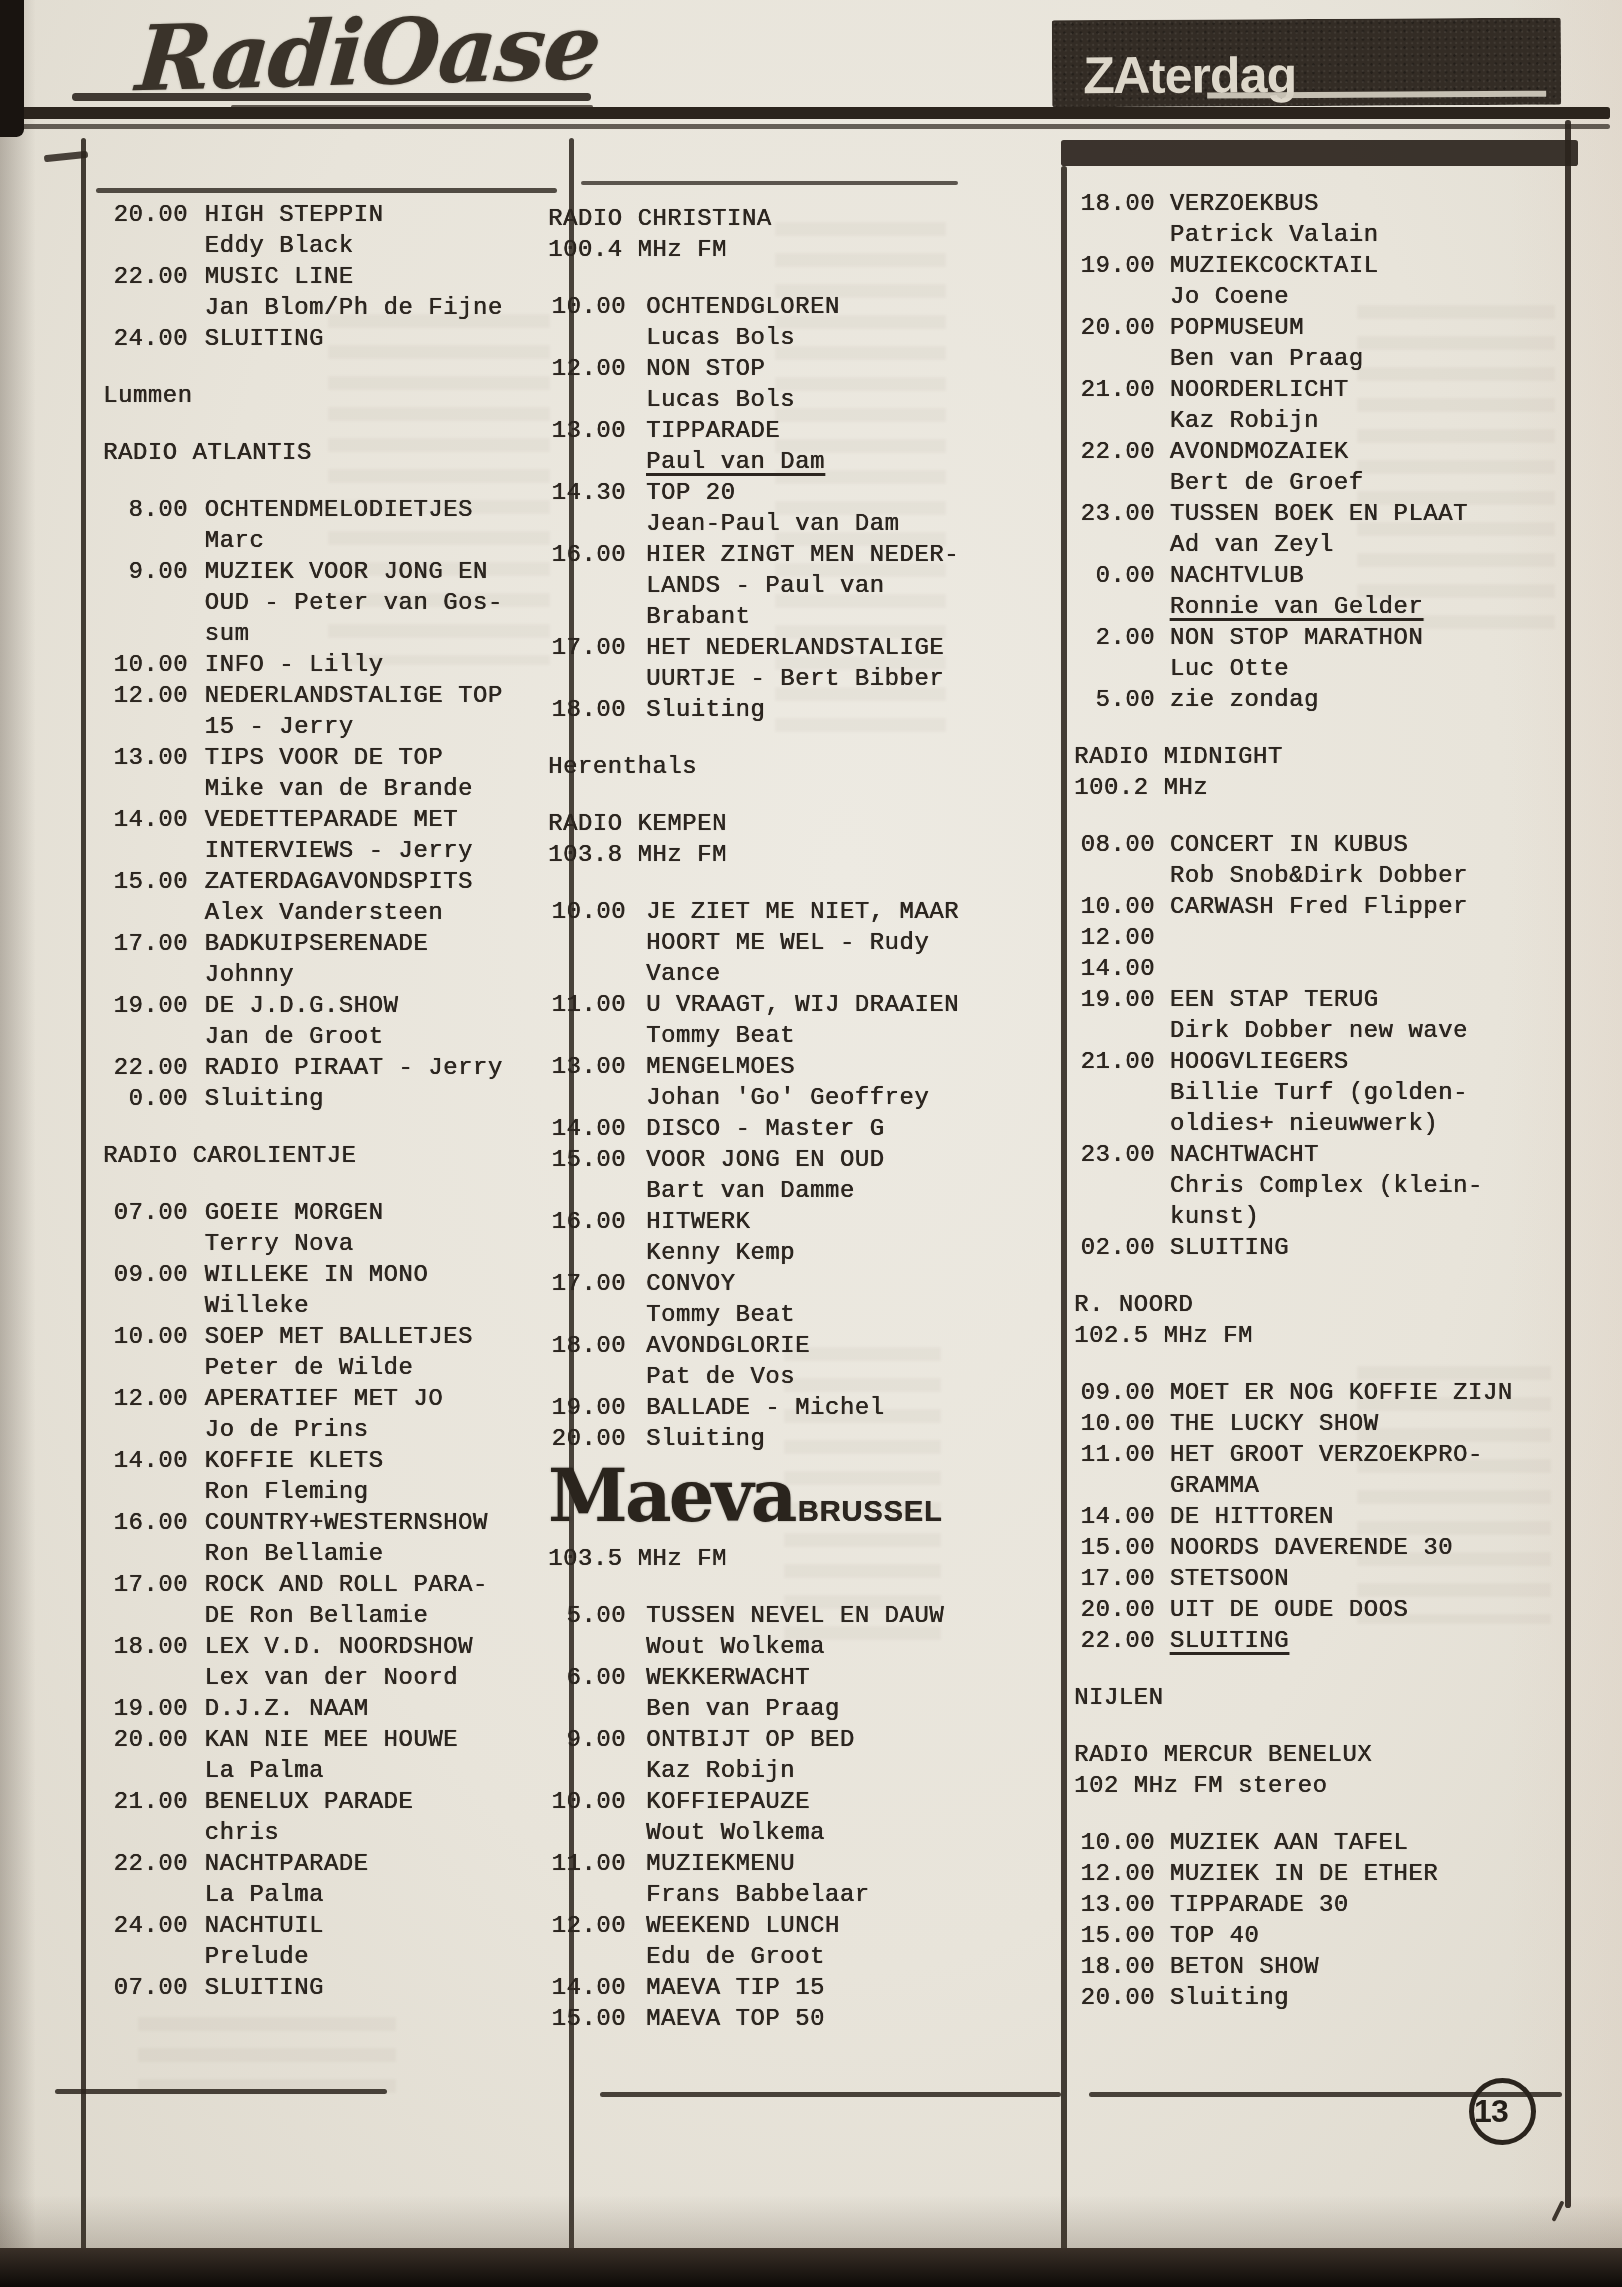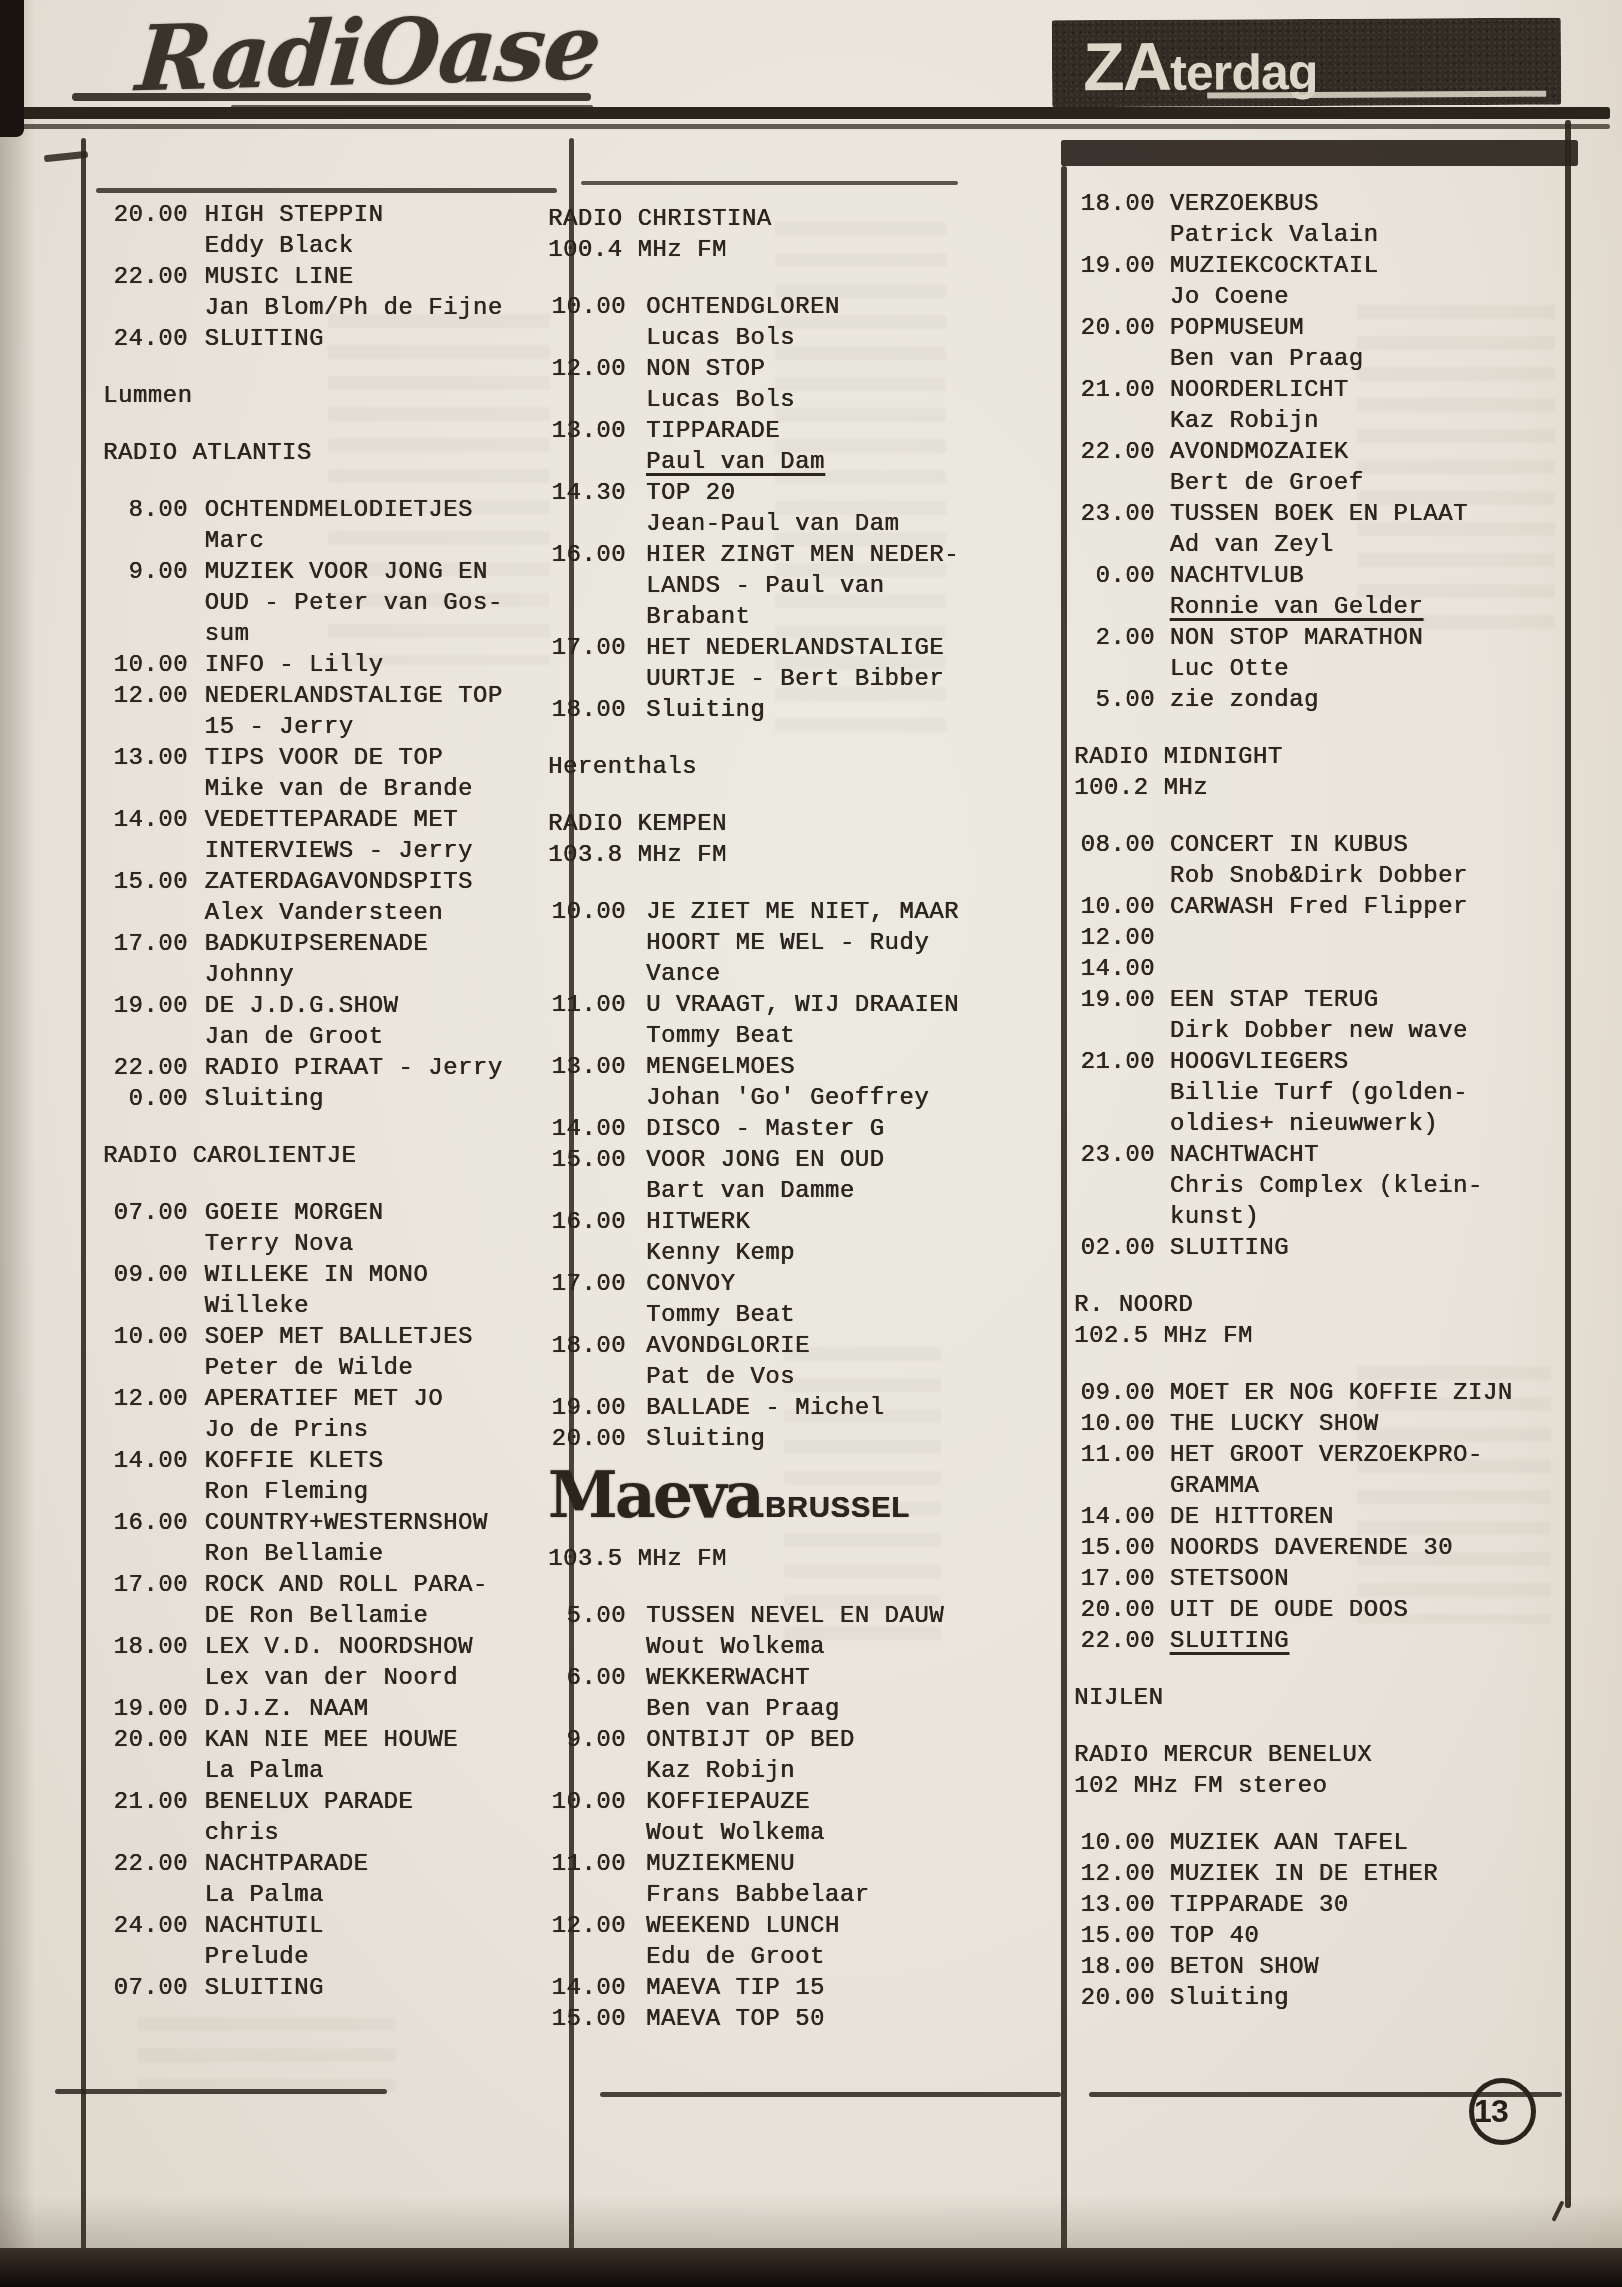--- a/index.html
+++ b/index.html
@@ -25,21 +25,21 @@
   .logo-bar2{position:absolute;left:231px;top:105px;width:362px;height:3.7px;background:#352e26;border-radius:1.8px;opacity:.75;}
   .banner{
     position:absolute;left:1052px;top:18.5px;width:509px;height:87px;
     background-color:#332c25;border-radius:2.8px;transform:rotate(-.3deg);
     background-image:
       radial-gradient(rgba(240,235,225,.08) 0.9px, transparent 1.5px),
       radial-gradient(rgba(0,0,0,.30) 0.9px, transparent 1.5px);
     background-size:5.5px 5.5px,8.3px 8.3px;
   }
   .banner-text{position:absolute;left:31px;bottom:1.8px;white-space:nowrap;color:#ddd7ca;}
-  .banner-bold{font-family:"Liberation Sans",sans-serif;font-weight:bold;font-size:68px;letter-spacing:-1.8px;}
+  .banner-bold{font-family:"Liberation Sans",sans-serif;font-weight:bold;font-size:52px;letter-spacing:-1.8px;}
   .banner-rest{font-family:"Liberation Sans",sans-serif;font-weight:bold;font-size:50px;letter-spacing:-0.9px;text-align:center;}
   .banner-underline{position:absolute;left:155px;right:14.8px;bottom:8.3px;height:5.5px;background:#d6d0c3;opacity:.9;}
   
   .rule{position:absolute;background:#2b241d;border-radius:2.8px;}
   .top-rule-1{left:0;top:107px;width:1610px;height:12px;}
   .top-rule-2{left:0;top:124px;width:1610px;height:4.6px;opacity:.7;}
   .col-top-1{left:96px;top:188px;width:461px;height:4.6px;opacity:.8;}
   .col-top-2{left:581px;top:181px;width:377px;height:3.7px;opacity:.75;}
   .col-top-3{left:1061px;top:140px;width:517px;height:26px;opacity:.92;}
   .v-left{left:81px;top:138px;width:4.6px;height:2112px;opacity:.88;}
@@ -64,21 +64,21 @@
   #col2{left:548px;top:203px;width:485px;--tw:78px;--gap:20px;}
   #col3{left:1074px;top:188px;width:500px;--tw:81px;--gap:14.8px;}
   .section{margin-bottom:26px;}
   .location{margin-bottom:26px;text-decoration-thickness:2.8px;text-underline-offset:5.5px;}
   .station-block{margin-bottom:26px;}
   .entry{display:flex;align-items:flex-start;}
   .t{flex:none;display:inline-block;width:var(--tw);text-align:right;}
   .ls{margin-left:var(--gap);min-height:31px;}
   .u{text-decoration:underline;text-decoration-thickness:2.8px;text-underline-offset:4.6px;}
   .maeva-row{display:flex;align-items:baseline;margin:7.4px 0 1.8px;height:61px;}
-  .maeva-logo{font-family:"DejaVu Serif","Liberation Serif",serif;font-weight:bold;font-size:63px;letter-spacing:-2.8px;color:#2a241d;text-shadow:0 0 1.8px rgba(42,36,29,.5);}
+  .maeva-logo{font-family:"DejaVu Serif","Liberation Serif",serif;font-weight:bold;font-size:72px;letter-spacing:-2.8px;color:#2a241d;text-shadow:0 0 1.8px rgba(42,36,29,.5);}
   .maeva-city{font-family:"Liberation Sans",sans-serif;font-weight:bold;font-size:29px;margin-left:3px;letter-spacing:0.9px;}
   
   .page-badge{position:absolute;left:1469px;top:2078px;width:57px;height:57px;border:5.5px solid #2a241d;border-radius:50%;
     display:flex;align-items:center;justify-content:flex-start;}
   .page-num{font-family:"Liberation Sans",sans-serif;font-weight:bold;font-size:32px;color:#241f19;letter-spacing:-0.9px;}
 </style>
 </head>
 <body>
 
 <div class="scan-page">

